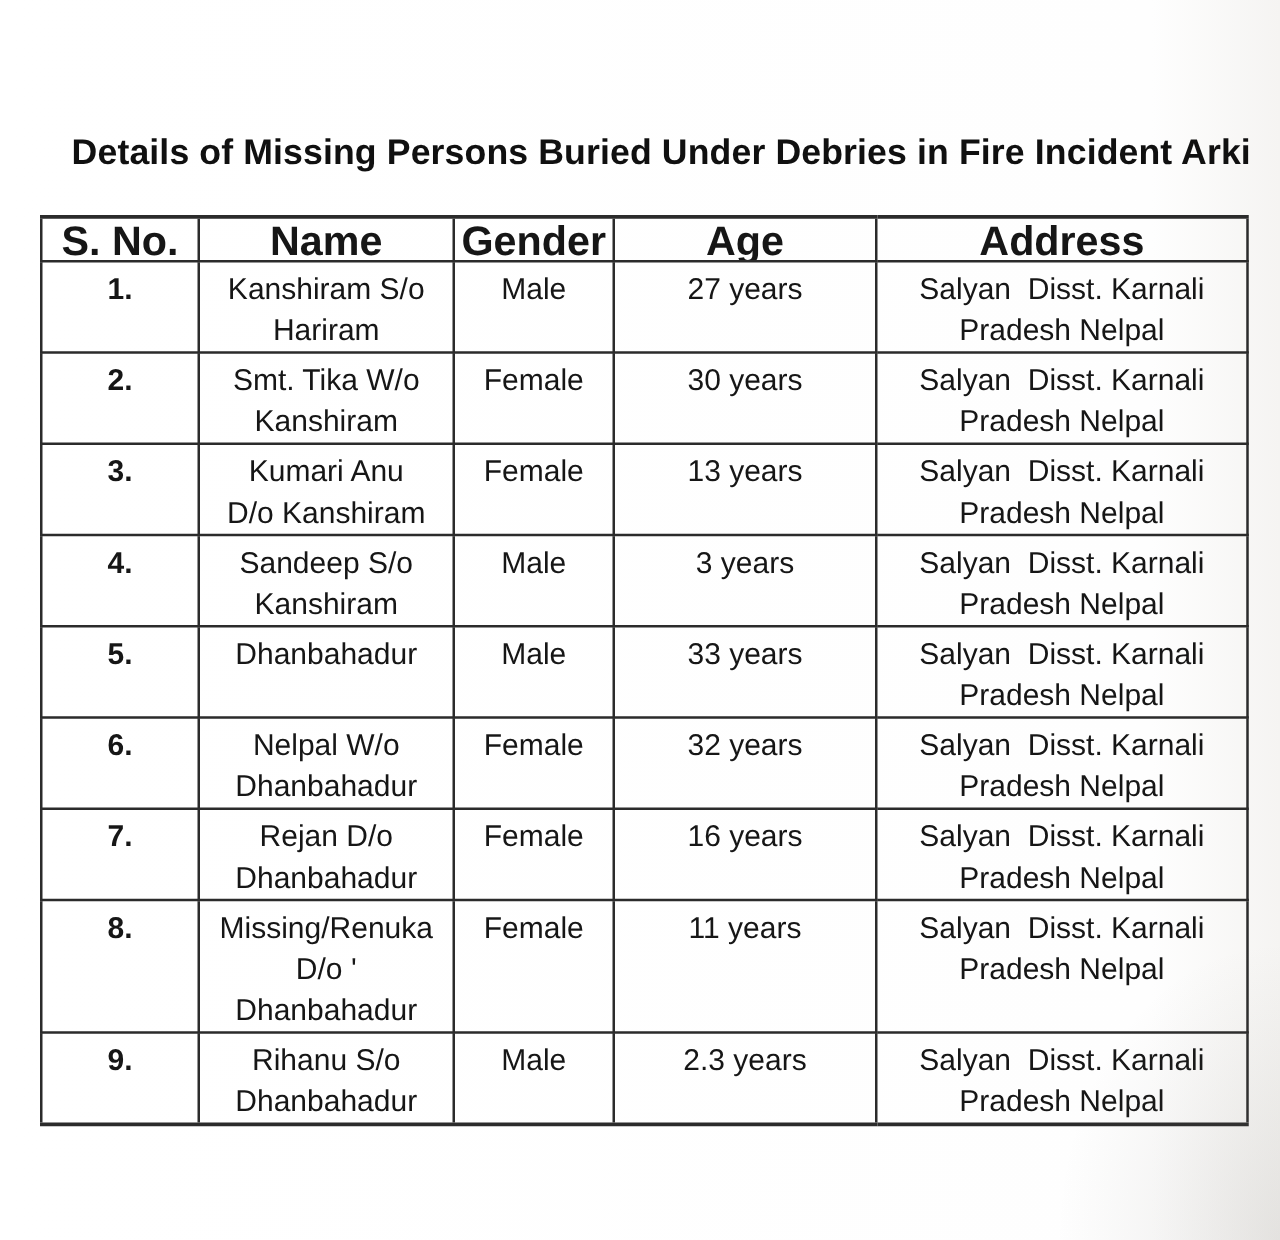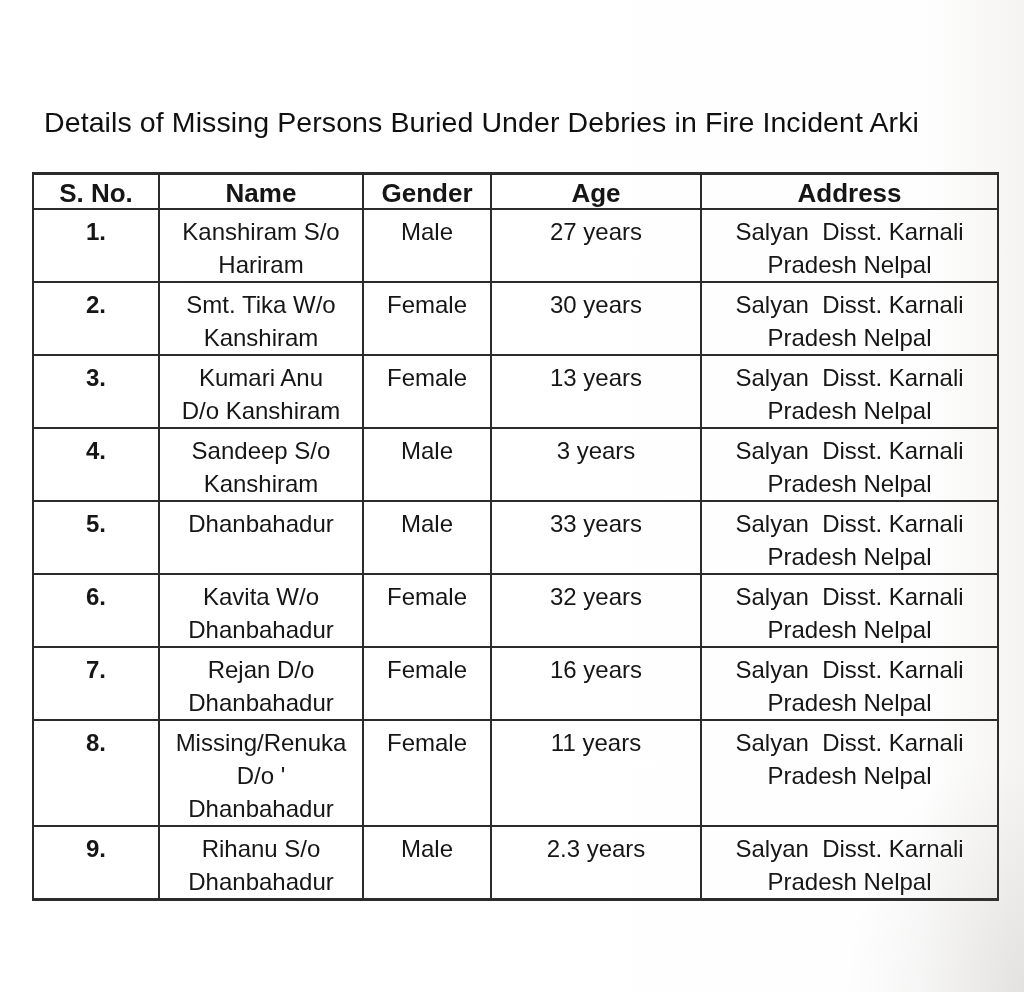--- a/index.html
+++ b/index.html
@@ -29,24 +29,25 @@
     background: radial-gradient(ellipse at bottom right, rgba(120,115,108,0.14), transparent 70%);
     pointer-events: none;
   }
   .doc-title {
     position: absolute;
     left: 44px;
     top: 106px;
     width: 970px;
     margin: 0;
     font-size: 28.5px;
-    font-weight: normal;
+    font-weight: bold;
     letter-spacing: 0.1px;
     color: #101010;
     white-space: nowrap;
+    text-align: center;
   }
   table.persons {
     position: absolute;
     left: 32px;
     top: 172px;
     width: 965px;
     border-collapse: collapse;
     table-layout: fixed;
     background: transparent;
   }
@@ -55,21 +56,21 @@
     vertical-align: top;
     text-align: center;
     font-size: 24px;
     line-height: 33px;
     padding: 5px 3px 0 3px;
     white-space: pre-wrap;
     overflow: hidden;
   }
   .persons th {
     font-weight: bold;
-    font-size: 26px;
+    font-size: 33px;
     height: 26px;
     line-height: 30px;
     padding-top: 3px;
     border-top-width: 3px;
     text-align: center;
   }
   .persons .col-sno { font-weight: bold; }
   tr.r-2l  { height: 64px; }
   tr.r-3l  { height: 100px; }
   tr.r-9   { height: 68px; }
@@ -139,21 +140,21 @@
       <tr class="r-2l">
         <td class="col-sno">5.</td>
         <td>Dhanbahadur</td>
         <td>Male</td>
         <td>33 years</td>
         <td>Salyan  Disst. Karnali
 Pradesh Nelpal</td>
       </tr>
       <tr class="r-2l">
         <td class="col-sno">6.</td>
-        <td>Kavita W/o
+        <td>Nelpal W/o
 Dhanbahadur</td>
         <td>Female</td>
         <td>32 years</td>
         <td>Salyan  Disst. Karnali
 Pradesh Nelpal</td>
       </tr>
       <tr class="r-2l">
         <td class="col-sno">7.</td>
         <td>Rejan D/o
 Dhanbahadur</td>

